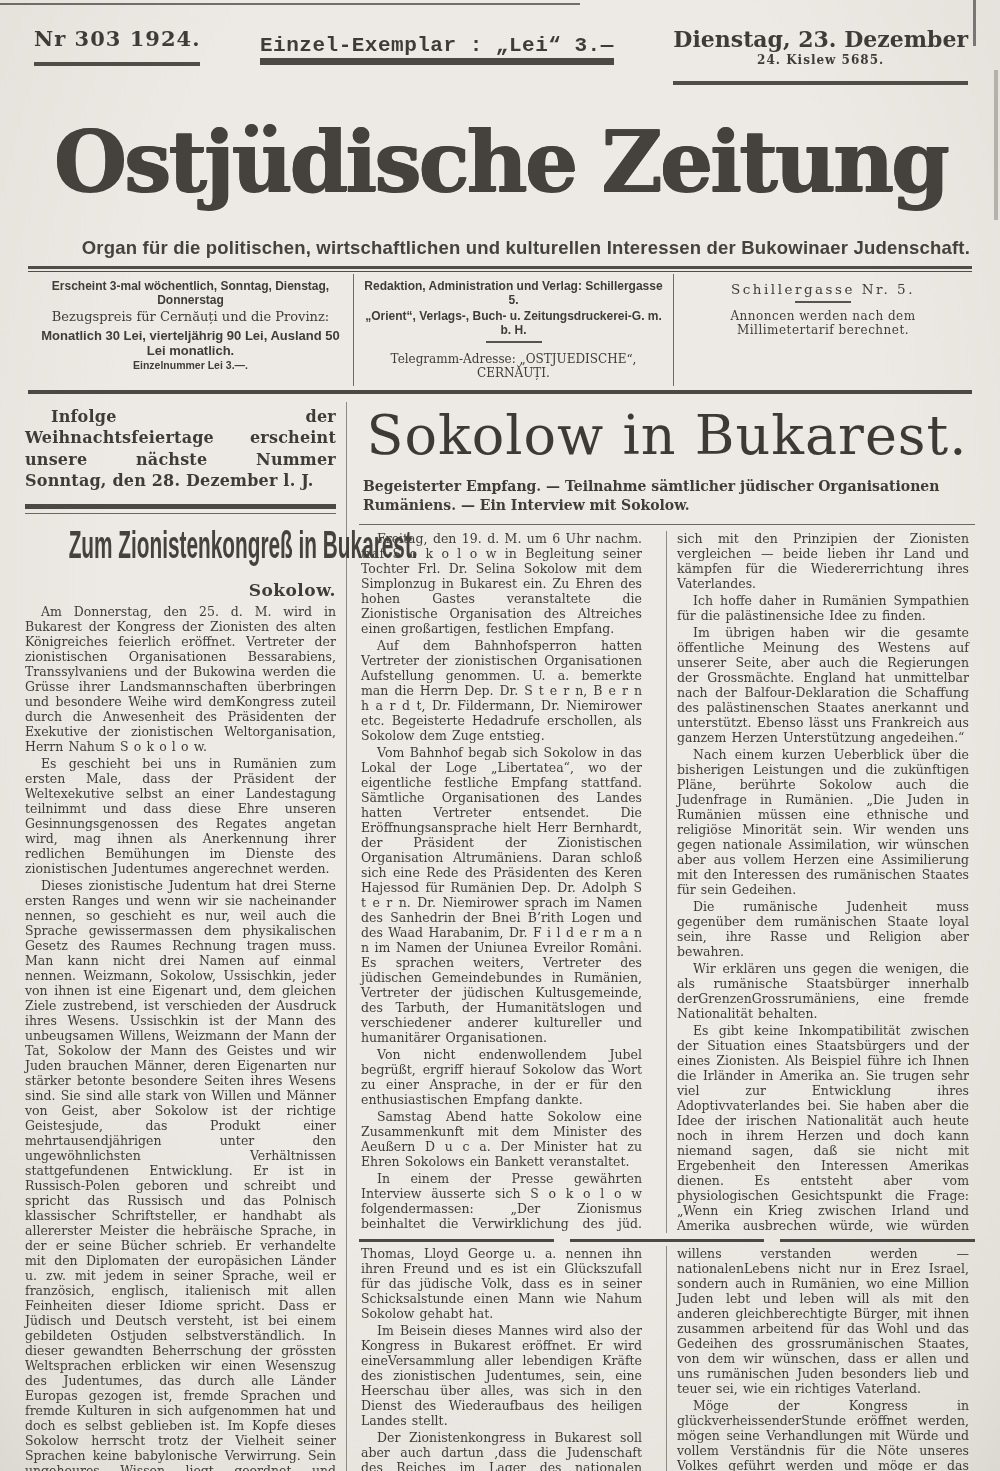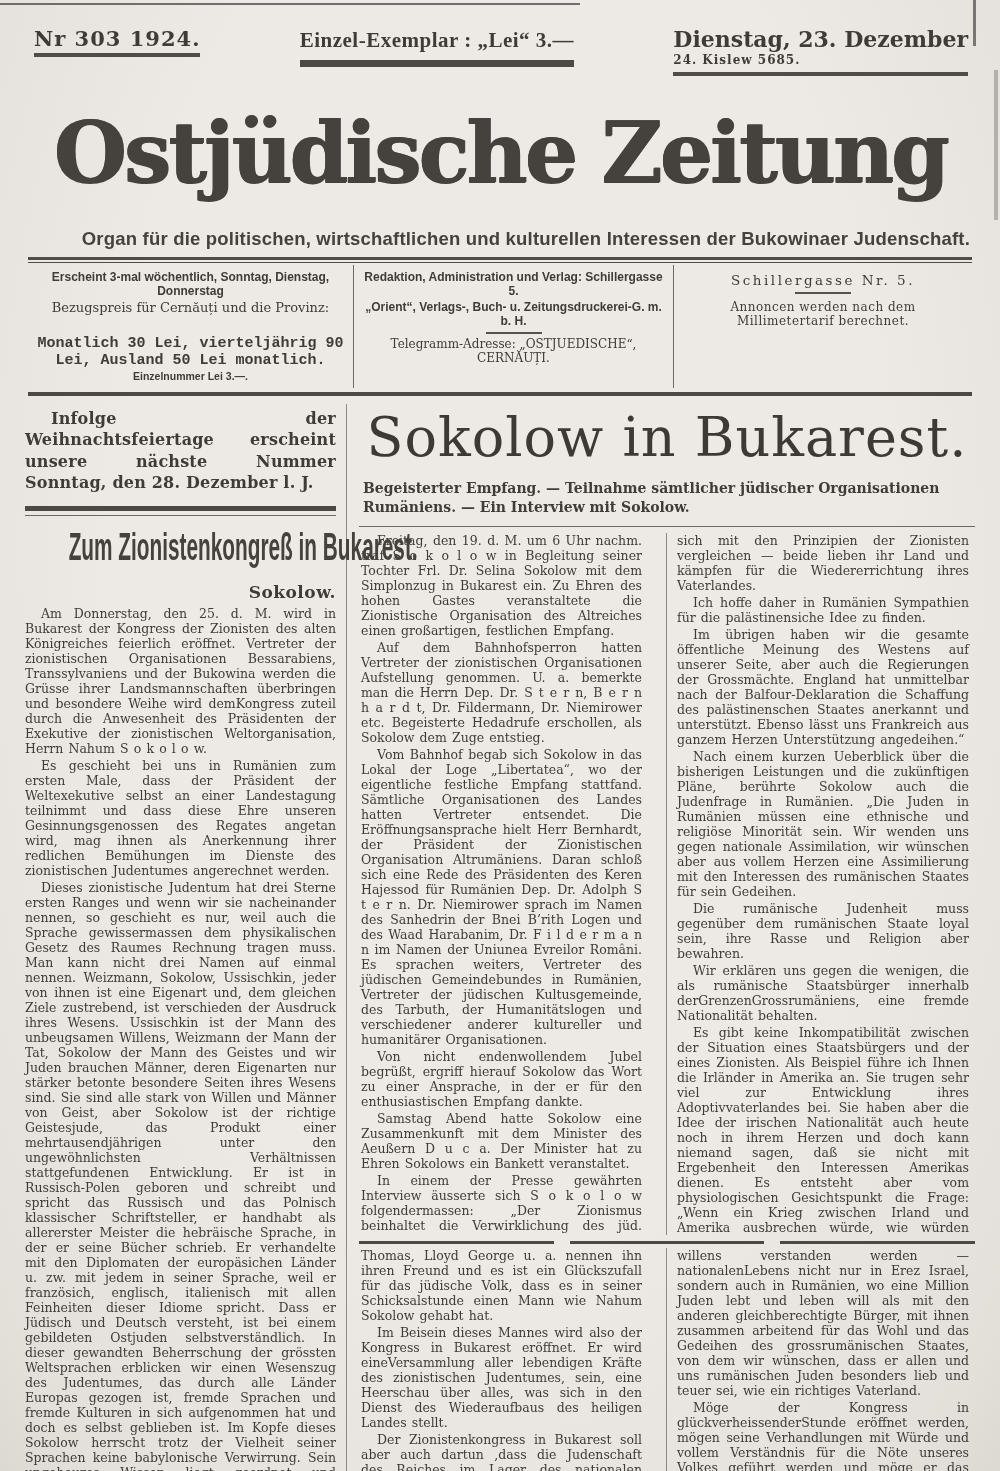--- a/index.html
+++ b/index.html
@@ -8,48 +8,48 @@
     position:relative; width:1000px; height:1471px; overflow:hidden;
     background: radial-gradient(ellipse at 50% 38%, #edeae5 55%, #e3e0da 92%, #dcd9d2 100%);
     color:#3f3c38; font-family:"DejaVu Serif", serif;
   }
   .artifact-top { position:absolute; top:3px; left:0; width:580px; height:2px; background:#2e2d2b; opacity:.65; }
   .artifact-corner { position:absolute; top:0; right:24px; width:3px; height:46px; background:#1f1e1c; opacity:.55; }
   .artifact-edge { position:absolute; top:70px; right:2px; width:4px; height:150px; background:#56534e; opacity:.35; }
 
   
   .topbar { display:flex; justify-content:space-between; align-items:flex-start; padding:26px 32px 0 34px; }
-  .issue { font-size:21px; font-weight:bold; letter-spacing:1px; border-bottom:4px solid #504d48; padding-bottom:2px; }
-  .price { font-family:Liberation Serif, serif; font-size:21px; font-weight:bold; letter-spacing:.5px;
-           border-bottom:7px solid #4c4944; padding-bottom:7px; margin-top:2px; }
-  .datebox { border-bottom:4px solid #504d48; padding-bottom:5px; }
+  .issue { font-size:21px; font-weight:bold; letter-spacing:1px; border-bottom:4px solid #504d48; padding-bottom:11px; }
+  .price { font-family:Liberation Mono, monospace; font-size:21px; font-weight:bold; letter-spacing:.5px;
+           border-bottom:7px solid #4c4944; padding-bottom:1px; margin-top:8px; }
+  .datebox { text-align:center; border-bottom:4px solid #504d48; padding-bottom:14px; }
   .date { font-size:22px; font-weight:bold; }
   .hdate { font-size:12px; font-weight:bold; letter-spacing:1px; margin-top:1px; }
 
   
   .masthead { height:148px; display:flex; align-items:center; justify-content:center;
     font-family:"DejaVu Serif",serif; font-weight:bold; font-size:84px; letter-spacing:-3px; color:#45423e;
     text-shadow:1px 0 0 #45423e, 0 1px 0 #45423e; margin-top:2px; }
   .subtitle { text-align:right; font-family:"Liberation Sans",sans-serif; font-weight:bold;
     font-size:18.5px; color:#45423e; letter-spacing:.2px; margin:2px 30px 0; }
   .rule-double { margin:7px 28px 0; border-top:3px solid #504d48; border-bottom:1px solid #504d48; height:6px; }
 
   
   .infobar { display:flex; margin:2px 28px 0; }
   .ib { padding:5px 8px 6px; }
   .ib + .ib { border-left:1px solid #6f6c66; }
   .ib-left { width:325px; } .ib-center { width:320px; } .ib-right { flex:1; }
   .ib .l { text-align:center; }
   .ib-left .l1 { font-family:"Liberation Sans",sans-serif; font-weight:bold; font-size:12px; }
   .ib-left .l2 { font-size:13px; margin-top:2px; }
-  .ib-left .l3 { font-family:Liberation Mono, monospace; font-weight:bold; font-size:15px; margin-top:20px; }
+  .ib-left .l3 { font-family:Liberation Sans, sans-serif; font-weight:bold; font-size:13px; margin-top:4px; }
   .ib-left .l4 { font-family:"Liberation Sans",sans-serif; font-weight:bold; font-size:10.5px; margin-top:1px; }
   .ib-center .l1, .ib-center .l2 { font-family:"Liberation Sans",sans-serif; font-weight:bold; font-size:12px; }
   .ib-center .l2 { margin-top:2px; }
-  .ib-center .l3 { font-size:12px; margin-top:3px; }
+  .ib-center .l3 { font-size:12px; margin-top:9px; }
   .ib-right .l1 { font-size:13px; letter-spacing:1.5px; }
   .ib-right .l2 { font-size:13.5px; letter-spacing:2.5px; margin-top:2px; }
   .ib-right .l3 { font-size:12px; margin-top:6px; letter-spacing:.5px; }
   .mini-rule { width:56px; height:2px; background:#56534e; margin:4px auto 0; }
   .rule-heavy { height:4px; background:#4c4944; margin:4px 28px 0; }
 
   
   .content { display:flex; margin:8px 25px 0; }
   .col-left { width:322px; padding-right:10px; border-right:1px solid #8d8a84; }
   .col-main { flex:1; padding-left:12px; }

